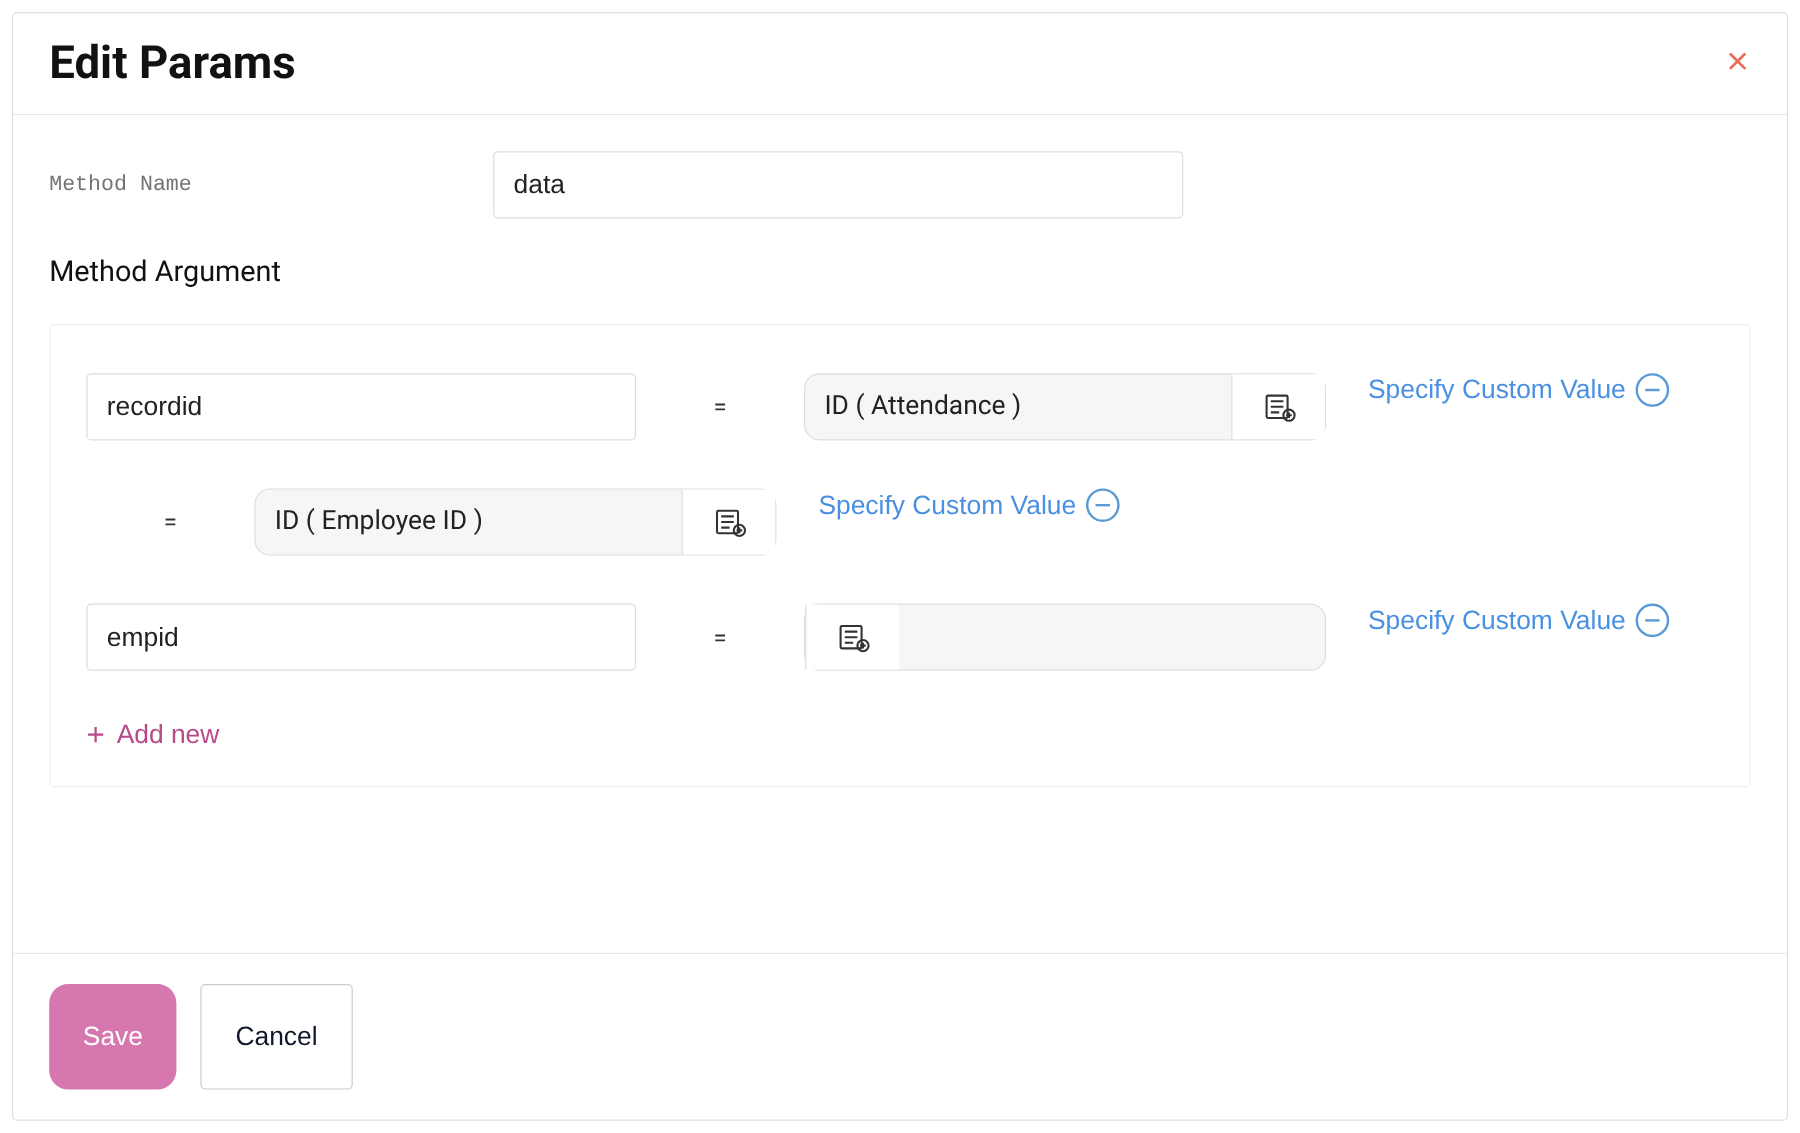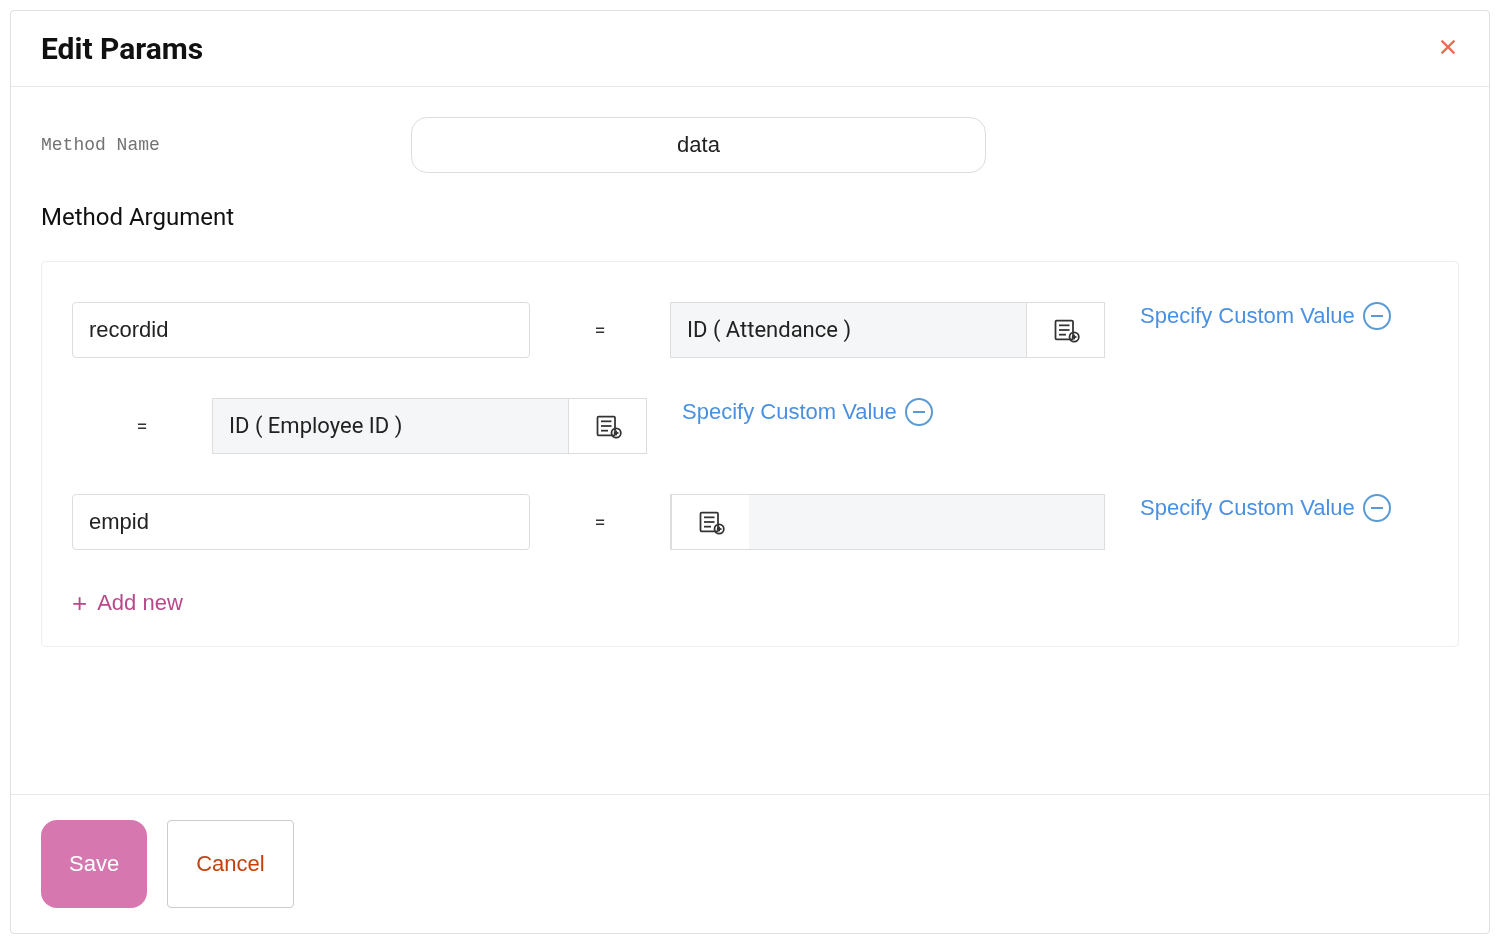--- a/index.html
+++ b/index.html
@@ -24,21 +24,21 @@
       background: #fff;
     }
     .dialog-header {
       display: flex;
       justify-content: space-between;
       align-items: center;
       padding: 20px 30px;
       border-bottom: 1px solid #e8e8e8;
     }
     .dialog-title {
-      font-size: 30px;
+      font-size: 38px;
       font-weight: 700;
       color: #111;
     }
     .close-btn {
       color: #e86e5a;
       font-size: 28px;
       cursor: pointer;
       background: none;
       border: none;
       padding: 0;
@@ -57,26 +57,25 @@
     .field-label {
       width: 370px;
       font-size: 18px;
       color: #737373;
       font-family: Liberation Mono, monospace;
     }
     .field-input {
       width: 575px;
       height: 56px;
       border: 1px solid #ddd;
-      border-radius: 16px;
+      border-radius: 4px;
       padding: 0 16px;
       font-size: 22px;
       color: #222;
       outline: none;
-      text-align: center;
     }
     .section-title {
       font-size: 24px;
       font-weight: 400;
       color: #111;
       margin-bottom: 30px;
     }
     .argument-container {
       border: 1px solid #eee;
       border-radius: 4px;
@@ -102,21 +101,21 @@
       width: 140px;
       text-align: center;
       font-size: 20px;
       color: #333;
       line-height: 56px;
       flex-shrink: 0;
     }
     .value-picker {
       display: flex;
       border: 1px solid #ddd;
-      border-radius: 0;
+      border-radius: 13px;
       background: #f5f6f7;
       height: 56px;
       width: 435px;
       flex-shrink: 0;
     }
     .value-display {
       flex: 1;
       padding: 0 16px;
       font-size: 22px;
       color: #222;
@@ -203,21 +202,21 @@
       background: #d678af;
       color: #fff;
       border: none;
       border-radius: 16px;
       font-size: 22px;
       padding: 14px 28px;
       cursor: pointer;
     }
     .btn-cancel {
       background: #fff;
-      color: #c2410c;
+      color: #0f172a;
       border: 1px solid #ccc;
       border-radius: 4px;
       font-size: 22px;
       padding: 30px 28px;
       cursor: pointer;
     }
   </style>
 </head>
 <body>
 

